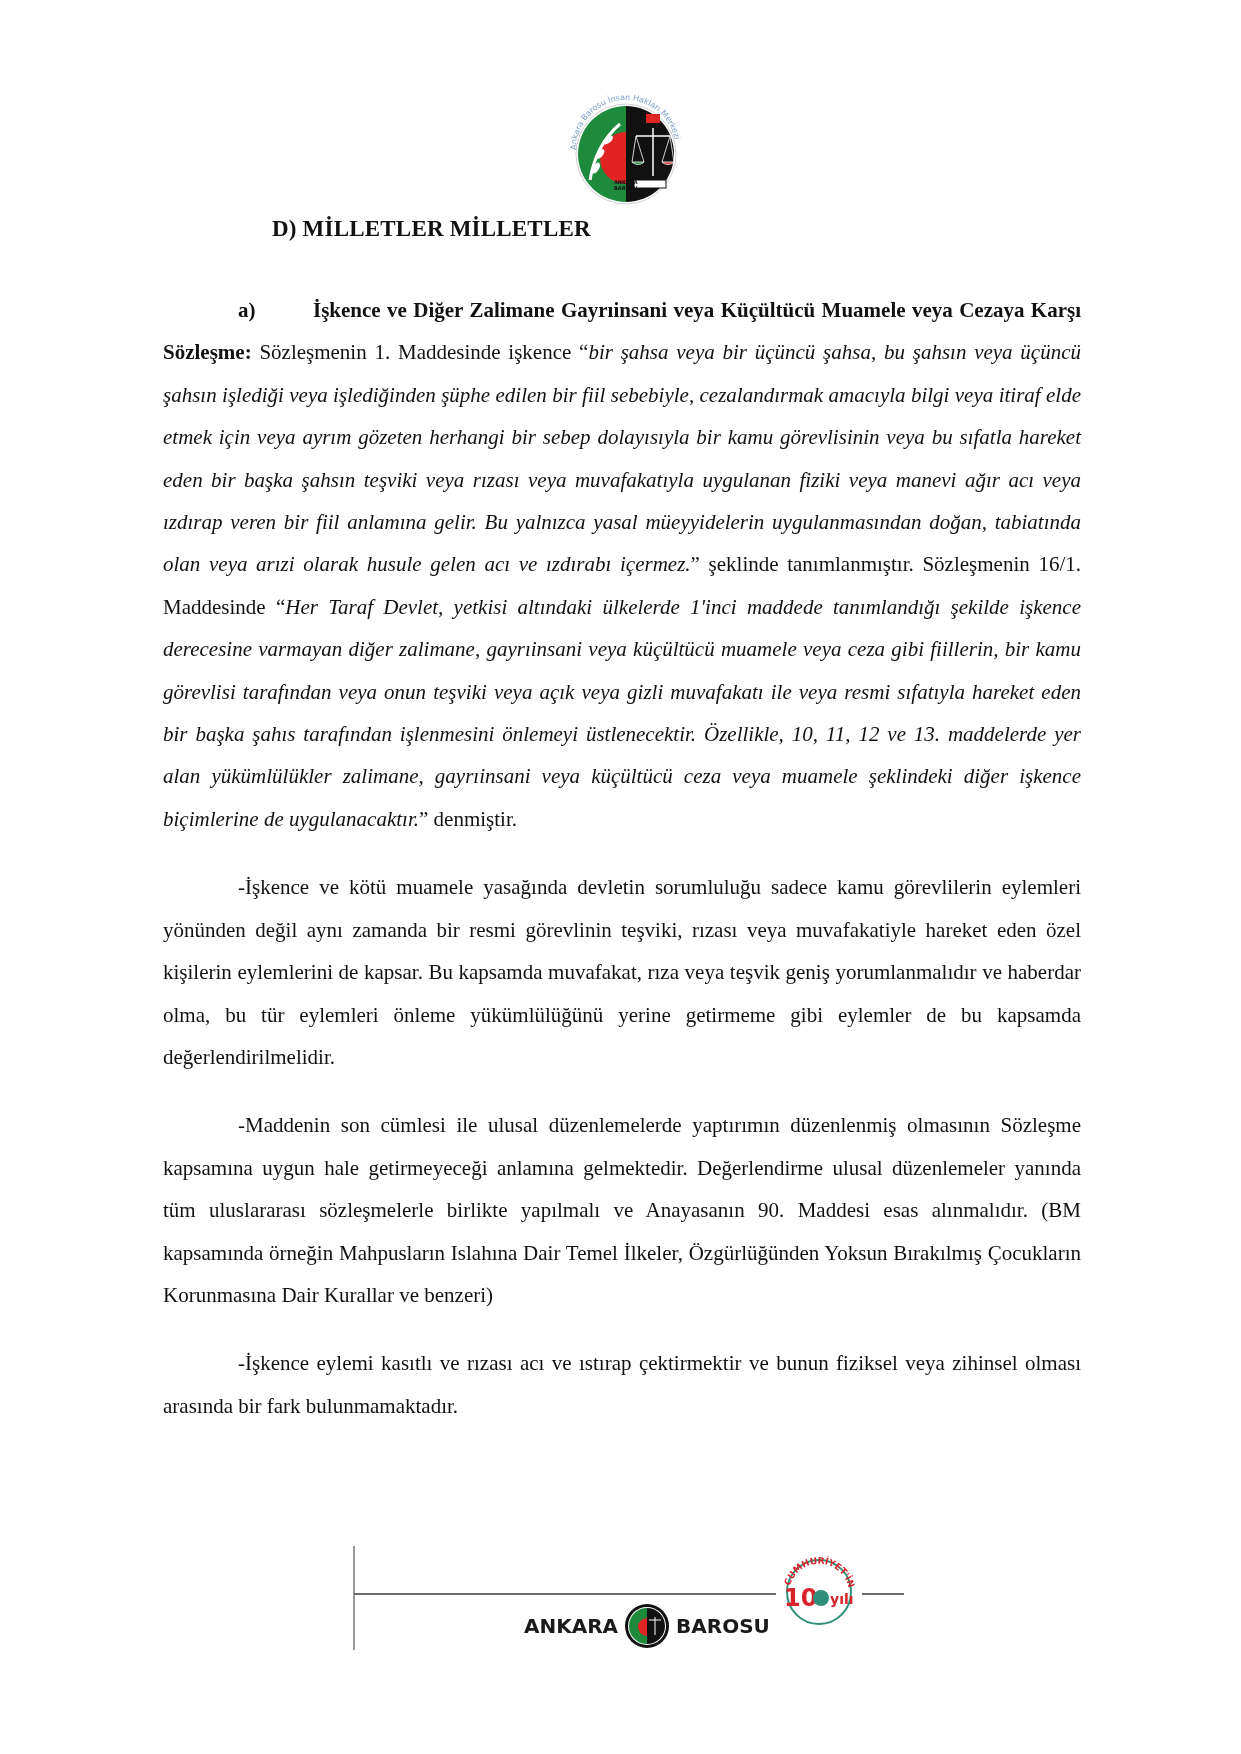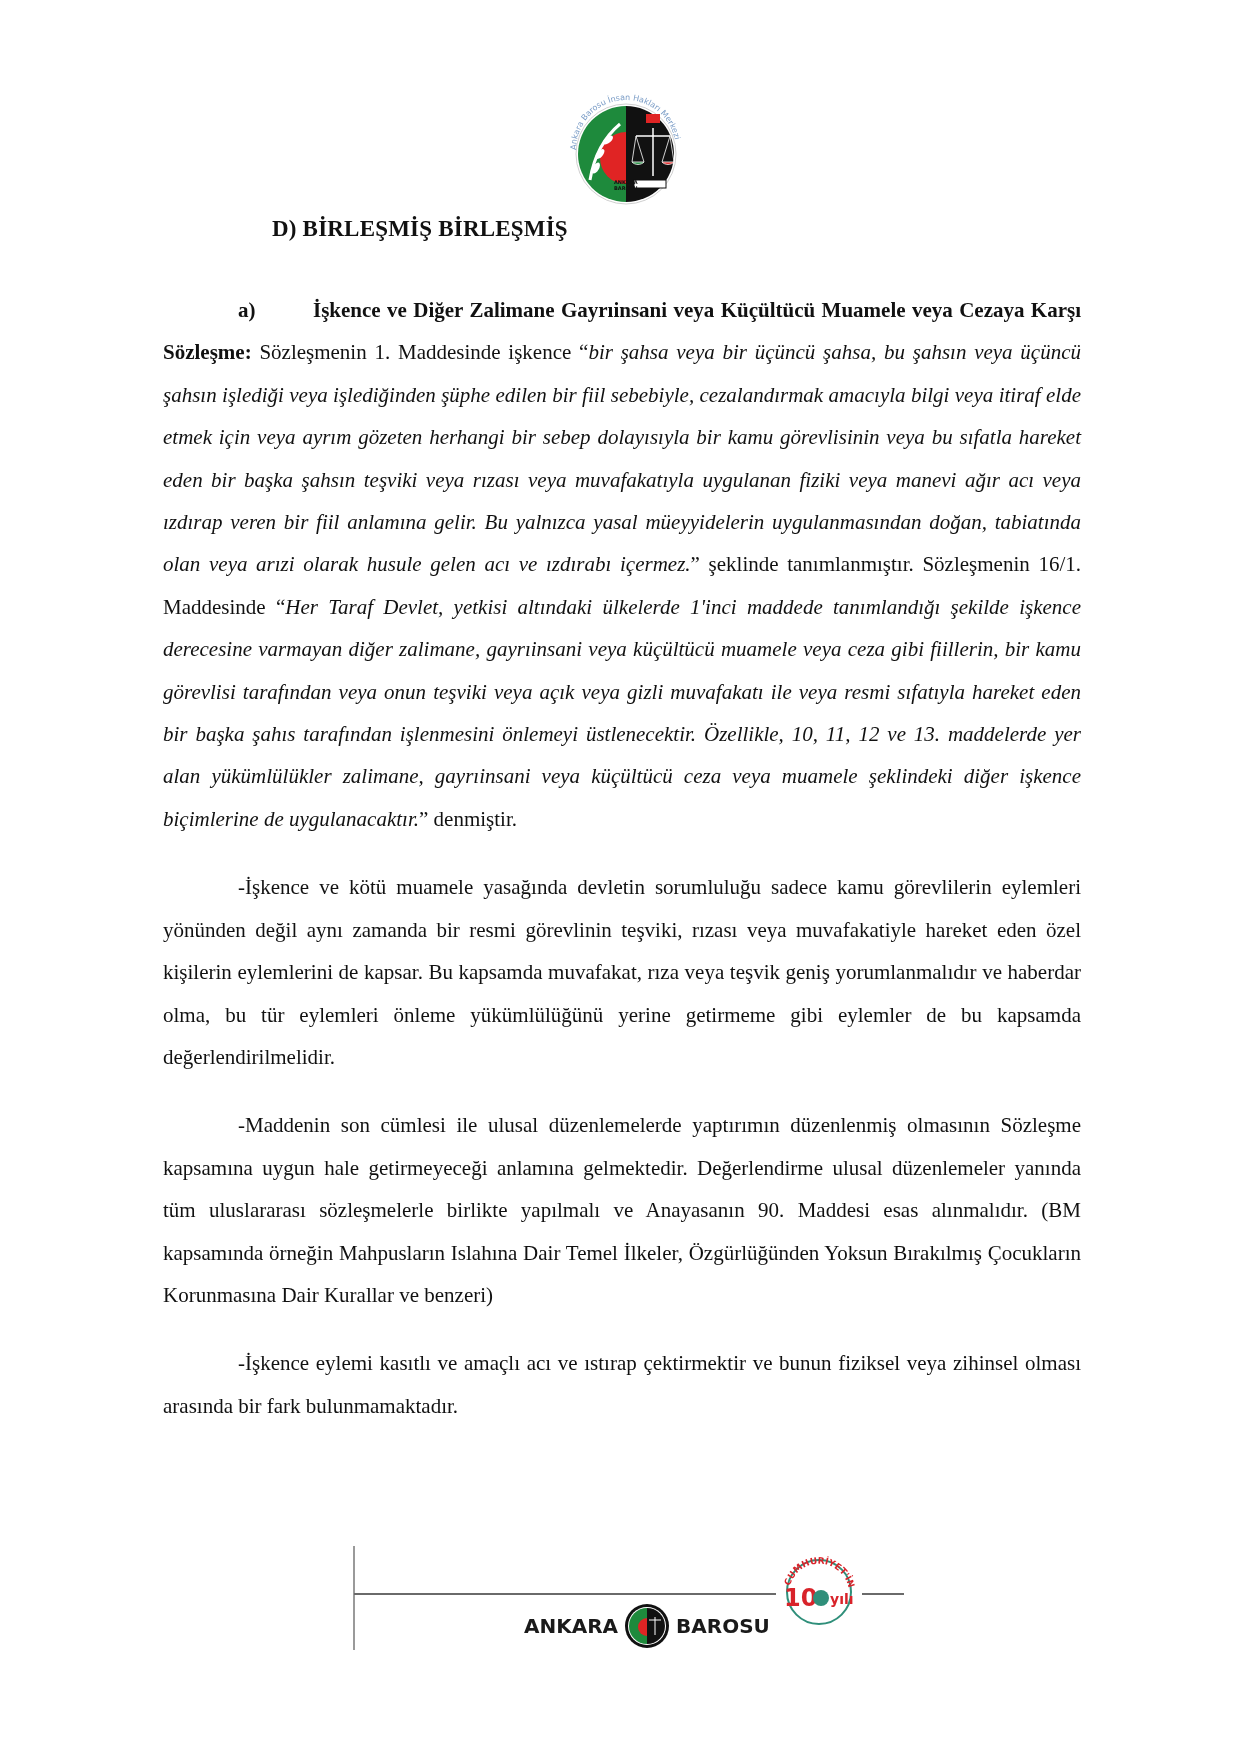--- a/index.html
+++ b/index.html
@@ -48,27 +48,27 @@
     <line x1="110" y1="52" x2="114" y2="78" stroke="#fff" stroke-width="0.8"></line>
     <rect x="74" y="96" width="32" height="8" fill="#fff" stroke="#111" stroke-width="1"></rect>
     <text x="54" y="100" font-size="5" font-family="DejaVu Sans, sans-serif" font-weight="bold" fill="#111">ANKARA</text>
     <text x="54" y="106" font-size="5" font-family="DejaVu Sans, sans-serif" font-weight="bold" fill="#111">BAROSU</text>
     <text font-size="8" font-family="DejaVu Sans, sans-serif" fill="#7a9cc6">
       <textPath href="#ringPath">Ankara Barosu İnsan Hakları Merkezi</textPath>
     </text>
   </svg>
 </div>
 
-<div class="heading">D) BİRLEŞMİŞ BİRLEŞMİŞ</div>
+<div class="heading">D) MİLLETLER MİLLETLER</div>
 
 <div class="body">
   <p class="p-main"><span class="label-a" style="text-indent:0">a)</span><span class="b">İşkence ve Diğer Zalimane Gayrıinsani veya Küçültücü Muamele veya Cezaya Karşı Sözleşme:</span><span> Sözleşmenin 1. Maddesinde işkence “</span><span class="i">bir şahsa veya bir üçüncü şahsa, bu şahsın veya üçüncü şahsın işlediği veya işlediğinden şüphe edilen bir fiil sebebiyle, cezalandırmak amacıyla bilgi veya itiraf elde etmek için veya ayrım gözeten herhangi bir sebep dolayısıyla bir kamu görevlisinin veya bu sıfatla hareket eden bir başka şahsın teşviki veya rızası veya muvafakatıyla uygulanan fiziki veya manevi ağır acı veya ızdırap veren bir fiil anlamına gelir. Bu yalnızca yasal müeyyidelerin uygulanmasından doğan, tabiatında olan veya arızi olarak husule gelen acı ve ızdırabı içermez.</span><span>” şeklinde tanımlanmıştır. Sözleşmenin 16/1. Maddesinde “</span><span class="i">Her Taraf Devlet, yetkisi altındaki ülkelerde 1'inci maddede tanımlandığı şekilde işkence derecesine varmayan diğer zalimane, gayrıinsani veya küçültücü muamele veya ceza gibi fiillerin, bir kamu görevlisi tarafından veya onun teşviki veya açık veya gizli muvafakatı ile veya resmi sıfatıyla hareket eden bir başka şahıs tarafından işlenmesini önlemeyi üstlenecektir. Özellikle, 10, 11, 12 ve 13. maddelerde yer alan yükümlülükler zalimane, gayrıinsani veya küçültücü ceza veya muamele şeklindeki diğer işkence biçimlerine de uygulanacaktır.</span><span>” denmiştir.</span></p>
   <p class="para">-İşkence ve kötü muamele yasağında devletin sorumluluğu sadece kamu görevlilerin eylemleri yönünden değil aynı zamanda bir resmi görevlinin teşviki, rızası veya muvafakatiyle hareket eden özel kişilerin eylemlerini de kapsar. Bu kapsamda muvafakat, rıza veya teşvik geniş yorumlanmalıdır ve haberdar olma, bu tür eylemleri önleme yükümlülüğünü yerine getirmeme gibi eylemler de bu kapsamda değerlendirilmelidir.</p>
   <p class="para">-Maddenin son cümlesi ile ulusal düzenlemelerde yaptırımın düzenlenmiş olmasının Sözleşme kapsamına uygun hale getirmeyeceği anlamına gelmektedir. Değerlendirme ulusal düzenlemeler yanında tüm uluslararası sözleşmelerle birlikte yapılmalı ve Anayasanın 90. Maddesi esas alınmalıdır. (BM kapsamında örneğin Mahpusların Islahına Dair Temel İlkeler, Özgürlüğünden Yoksun Bırakılmış Çocukların Korunmasına Dair Kurallar ve benzeri)</p>
-  <p class="para">-İşkence eylemi kasıtlı ve amaçlı acı ve ıstırap çektirmektir ve bunun fiziksel veya zihinsel olması arasında bir fark bulunmamaktadır.</p>
+  <p class="para">-İşkence eylemi kasıtlı ve rızası acı ve ıstırap çektirmektir ve bunun fiziksel veya zihinsel olması arasında bir fark bulunmamaktadır.</p>
 </div>
 
 <div class="vline"></div>
 <div class="hline"></div>
 
 <div class="footer-brand">
   <span>ANKARA</span>
   <svg class="footer-logo" viewBox="0 0 46 46">
     <circle cx="23" cy="23" r="22" fill="#111"></circle>
     <circle cx="23" cy="23" r="19" fill="#fff"></circle>

